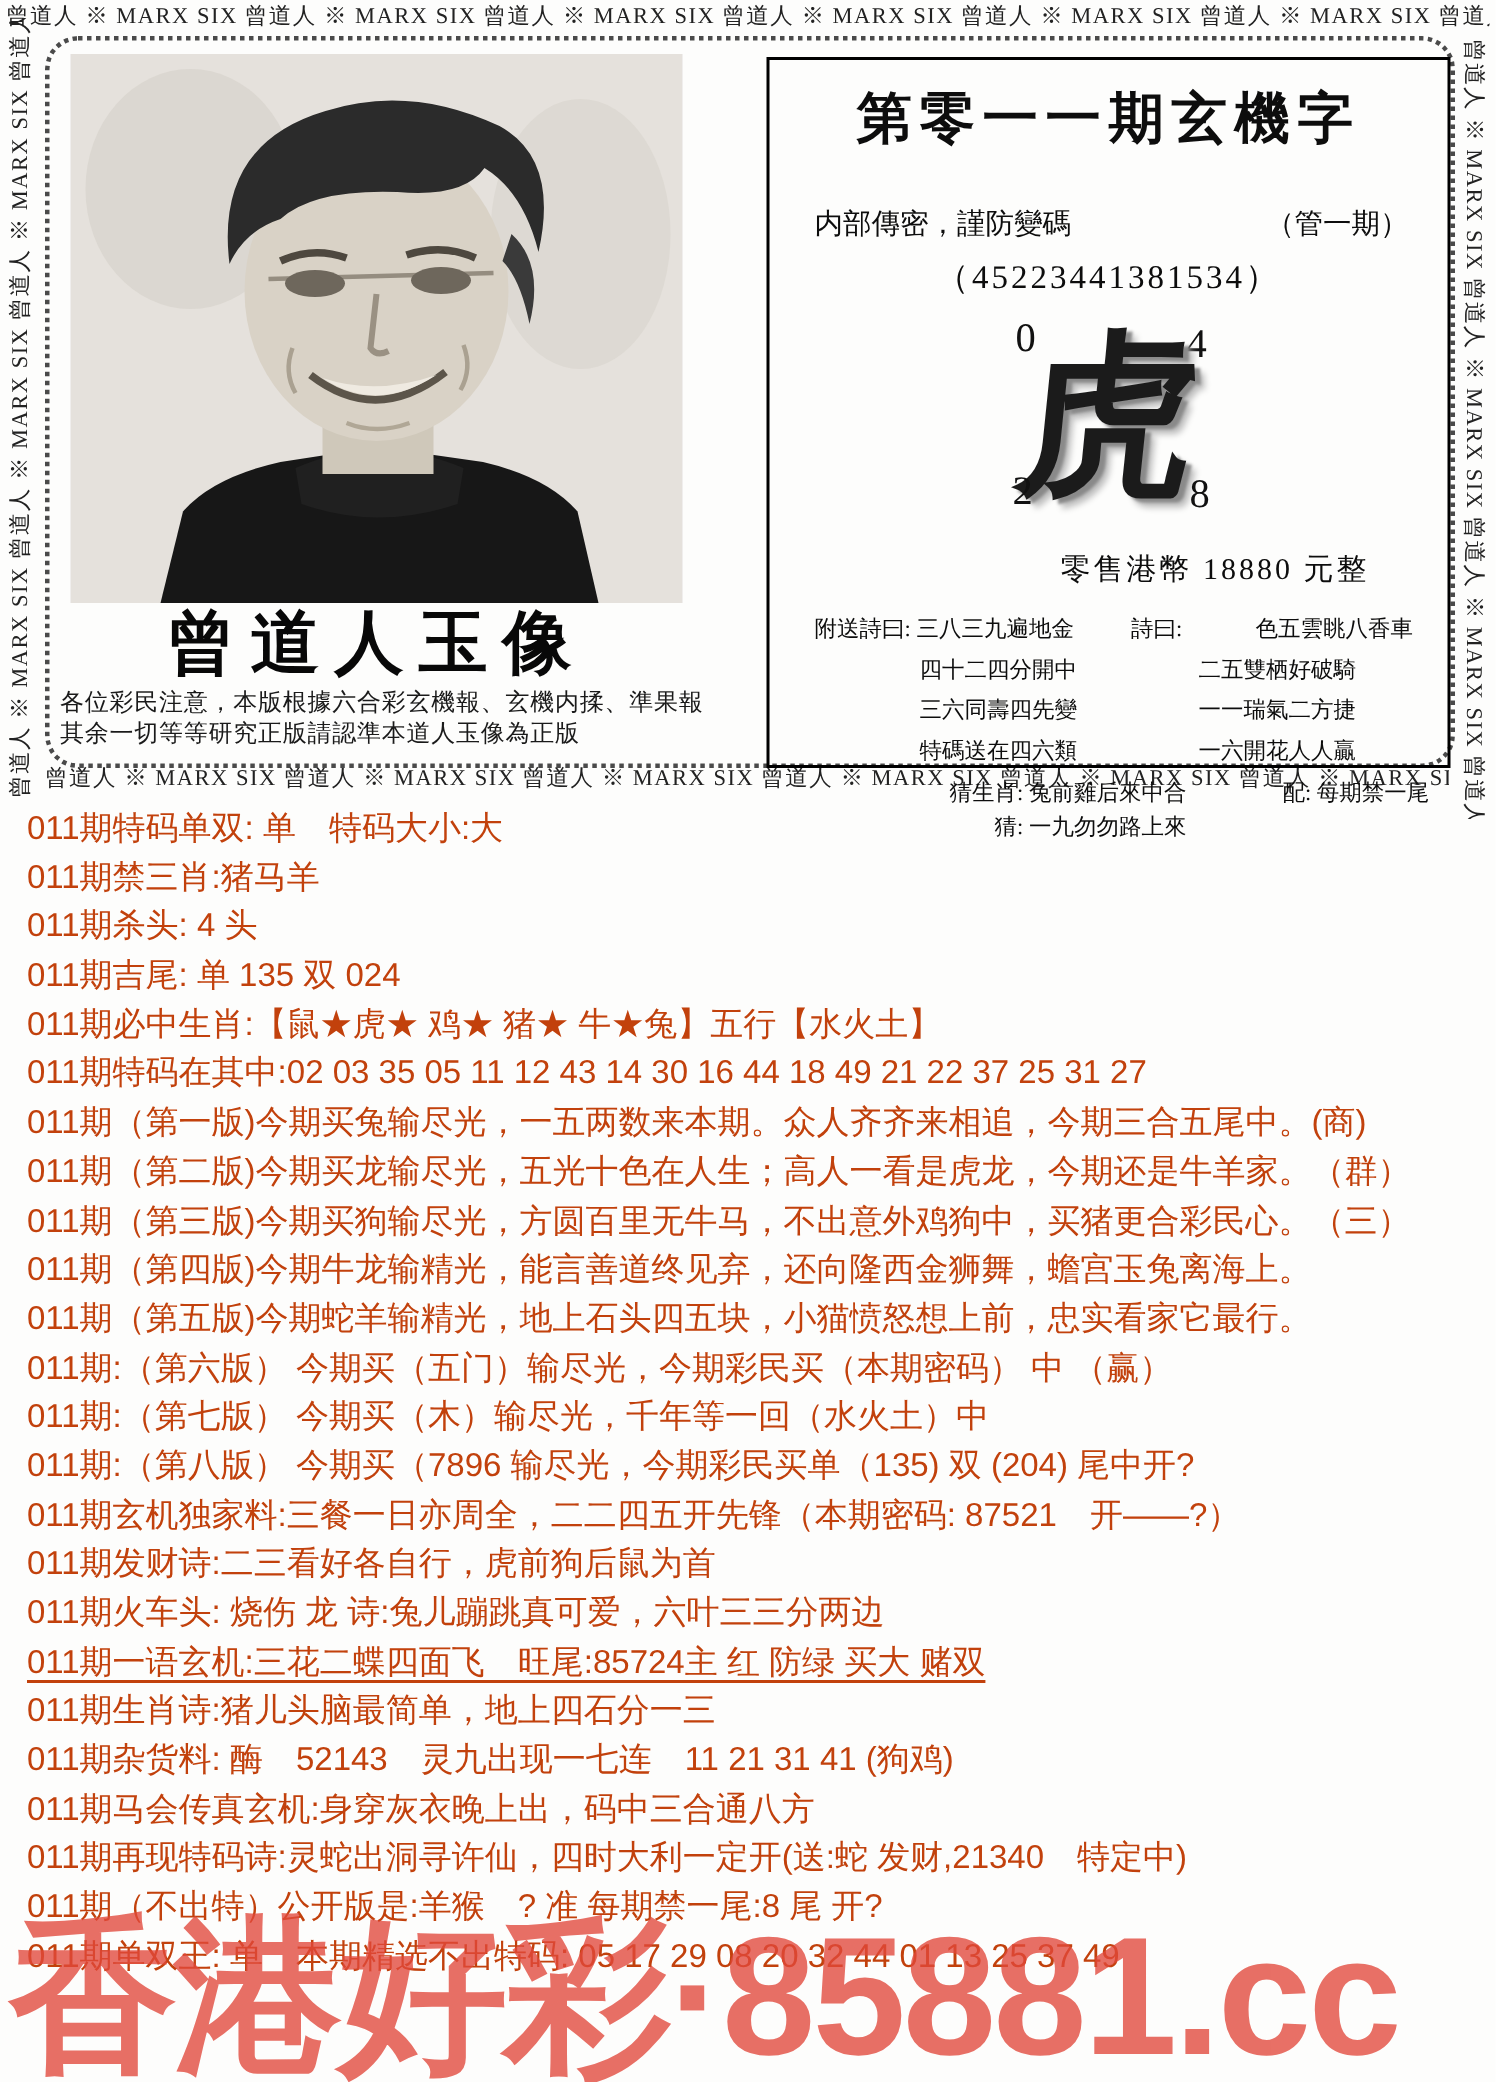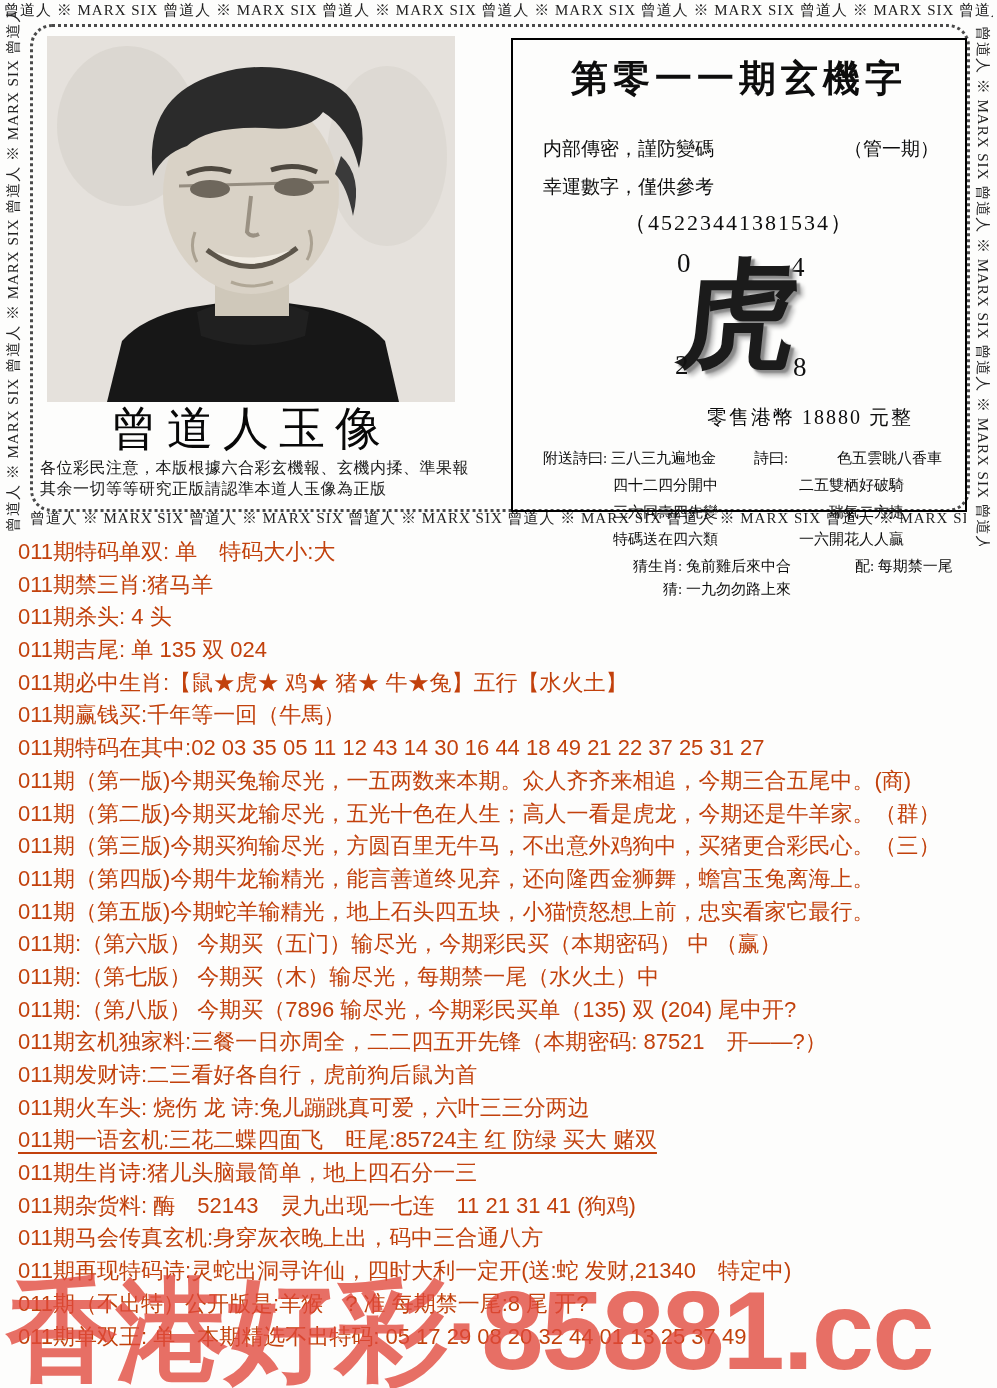--- a/index.html
+++ b/index.html
@@ -14,21 +14,21 @@
   .marquee.vert{width:520px;transform-origin:0 0;}
   .marquee.left-v{left:4px;top:532px;transform:rotate(-90deg);}
   .marquee.right-v{left:992px;top:26px;transform:rotate(90deg);}
 
   .frame{position:absolute;left:30px;top:24px;width:934px;height:482px;
          border:3px dotted #4a4a4a;border-radius:22px;}
 
   
   .photo{position:absolute;left:47px;top:36px;width:408px;height:366px;background:#eae8e4;overflow:hidden;}
   .caption{position:absolute;left:47px;top:398px;width:408px;text-align:center;
-           font-family:"Liberation Serif",serif;font-weight:normal;font-size:46px;letter-spacing:10px;color:#080808;}
+           font-family:"Liberation Serif",serif;font-weight:bold;font-size:46px;letter-spacing:10px;color:#080808;}
   .photo-note{position:absolute;left:40px;width:440px;font-family:"Liberation Serif",serif;
               font-size:16px;color:#1a1a1a;letter-spacing:0.5px;}
   .note1{top:458px;} .note2{top:479px;}
 
   
   .mbox{position:absolute;left:495px;top:38px;width:452px;height:470px;border:2px solid #000000;
         font-family:"Liberation Serif",serif;color:#0d0d0d;margin-left:16px;}
   .mbox .title{margin-top:14px;text-align:center;font-size:37px;font-weight:bold;letter-spacing:5px;}
   .mbox .row1{display:flex;justify-content:space-between;padding:0 26px 0 30px;margin-top:32px;font-size:19px;}
   .mbox .row2{padding:0 30px;margin-top:12px;font-size:19px;}
@@ -110,21 +110,20 @@
   <div class="caption">曾道人玉像</div>
   <div class="photo-note note1">各位彩民注意，本版根據六合彩玄機報、玄機内揉、準果報</div>
   <div class="photo-note note2">其余一切等等研究正版請認準本道人玉像為正版</div>
 
   <div class="mbox">
     <div class="title">第零一一期玄機字</div>
     <div class="row1">
       <span>内部傳密，謹防變碼</span>
       <span>（管一期）</span>
     </div>
-    <div class="row2">幸運數字，僅供參考</div>
     <div class="numstr">（45223441381534）</div>
 
     <div class="tiger-wrap">
       <span class="cnum tl">0</span>
       <span class="cnum tr">4</span>
       <span class="tiger">虎</span>
       <span class="cnum bl">2</span>
       <span class="cnum br">8</span>
     </div>
 
@@ -153,29 +152,28 @@
     </div>
     <div class="guess2">猜: 一九勿勿路上來</div>
   </div>
 
   <div class="tips">
     <div class="tip">011期特码单双: 单　特码大小:大</div>
     <div class="tip">011期禁三肖:猪马羊</div>
     <div class="tip">011期杀头: 4 头</div>
     <div class="tip">011期吉尾: 单 135 双 024</div>
     <div class="tip">011期必中生肖:【鼠★虎★ 鸡★ 猪★ 牛★兔】五行【水火土】</div>
-    <div class="tip">011期赢钱买:千年等一回（牛馬）</div>
     <div class="tip">011期特码在其中:02 03 35 05 11 12 43 14 30 16 44 18 49 21 22 37 25 31 27</div>
     <div class="tip">011期（第一版)今期买兔输尽光，一五两数来本期。众人齐齐来相追，今期三合五尾中。(商)</div>
     <div class="tip">011期（第二版)今期买龙输尽光，五光十色在人生；高人一看是虎龙，今期还是牛羊家。（群）</div>
     <div class="tip">011期（第三版)今期买狗输尽光，方圆百里无牛马，不出意外鸡狗中，买猪更合彩民心。（三）</div>
     <div class="tip">011期（第四版)今期牛龙输精光，能言善道终见弃，还向隆西金狮舞，蟾宫玉兔离海上。</div>
     <div class="tip">011期（第五版)今期蛇羊输精光，地上石头四五块，小猫愤怒想上前，忠实看家它最行。</div>
     <div class="tip">011期:（第六版） 今期买（五门）输尽光，今期彩民买（本期密码） 中 （赢）</div>
-    <div class="tip">011期:（第七版） 今期买（木）输尽光，每期禁一尾（水火土）中</div>
+    <div class="tip">011期:（第七版） 今期买（木）输尽光，千年等一回（水火土）中</div>
     <div class="tip">011期:（第八版） 今期买（7896 输尽光，今期彩民买单（135) 双 (204) 尾中开?</div>
     <div class="tip">011期玄机独家料:三餐一日亦周全，二二四五开先锋（本期密码: 87521　开——?）</div>
     <div class="tip">011期发财诗:二三看好各自行，虎前狗后鼠为首</div>
     <div class="tip">011期火车头: 烧伤 龙 诗:兔儿蹦跳真可爱，六叶三三分两边</div>
     <div class="tip u">011期一语玄机:三花二蝶四面飞　旺尾:85724主 红 防绿 买大 赌双</div>
     <div class="tip">011期生肖诗:猪儿头脑最简单，地上四石分一三</div>
     <div class="tip">011期杂货料: 酶　52143　灵九出现一七连　11 21 31 41 (狗鸡)</div>
     <div class="tip">011期马会传真玄机:身穿灰衣晚上出，码中三合通八方</div>
     <div class="tip">011期再现特码诗:灵蛇出洞寻许仙，四时大利一定开(送:蛇 发财,21340　特定中)</div>
     <div class="tip">011期（不出特）公开版是:羊猴　? 准 每期禁一尾:8 尾 开?</div>

